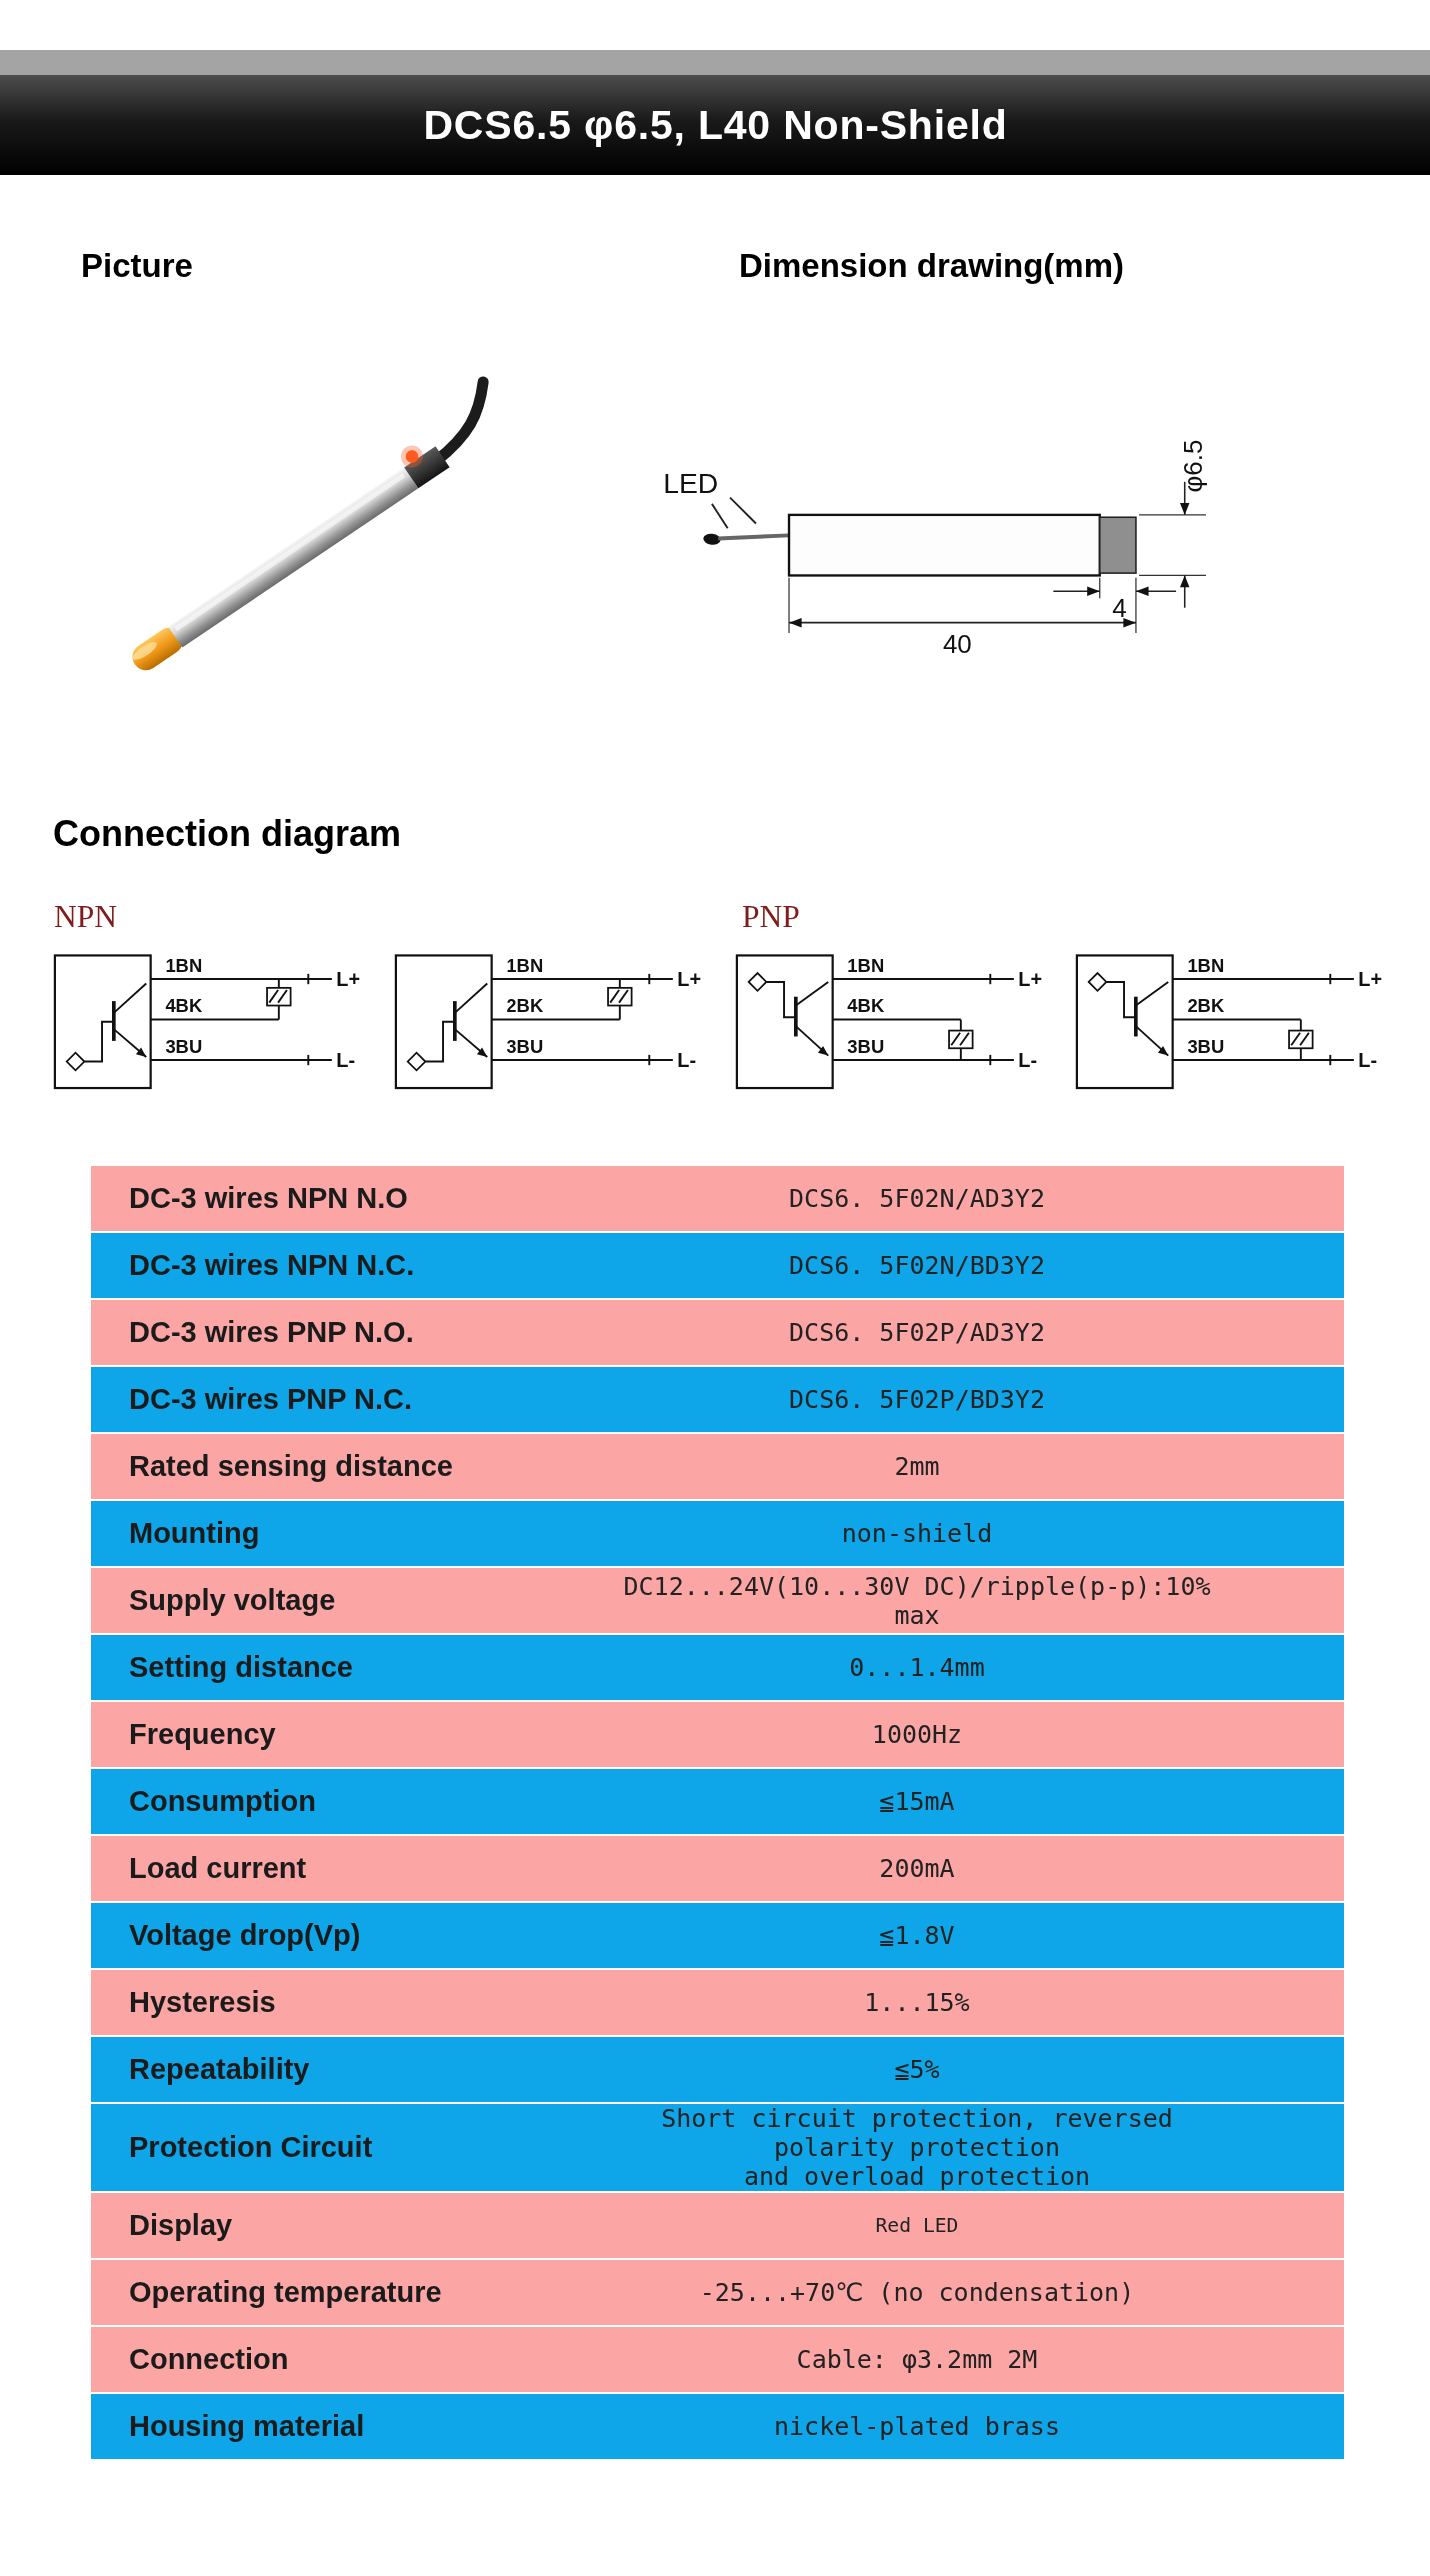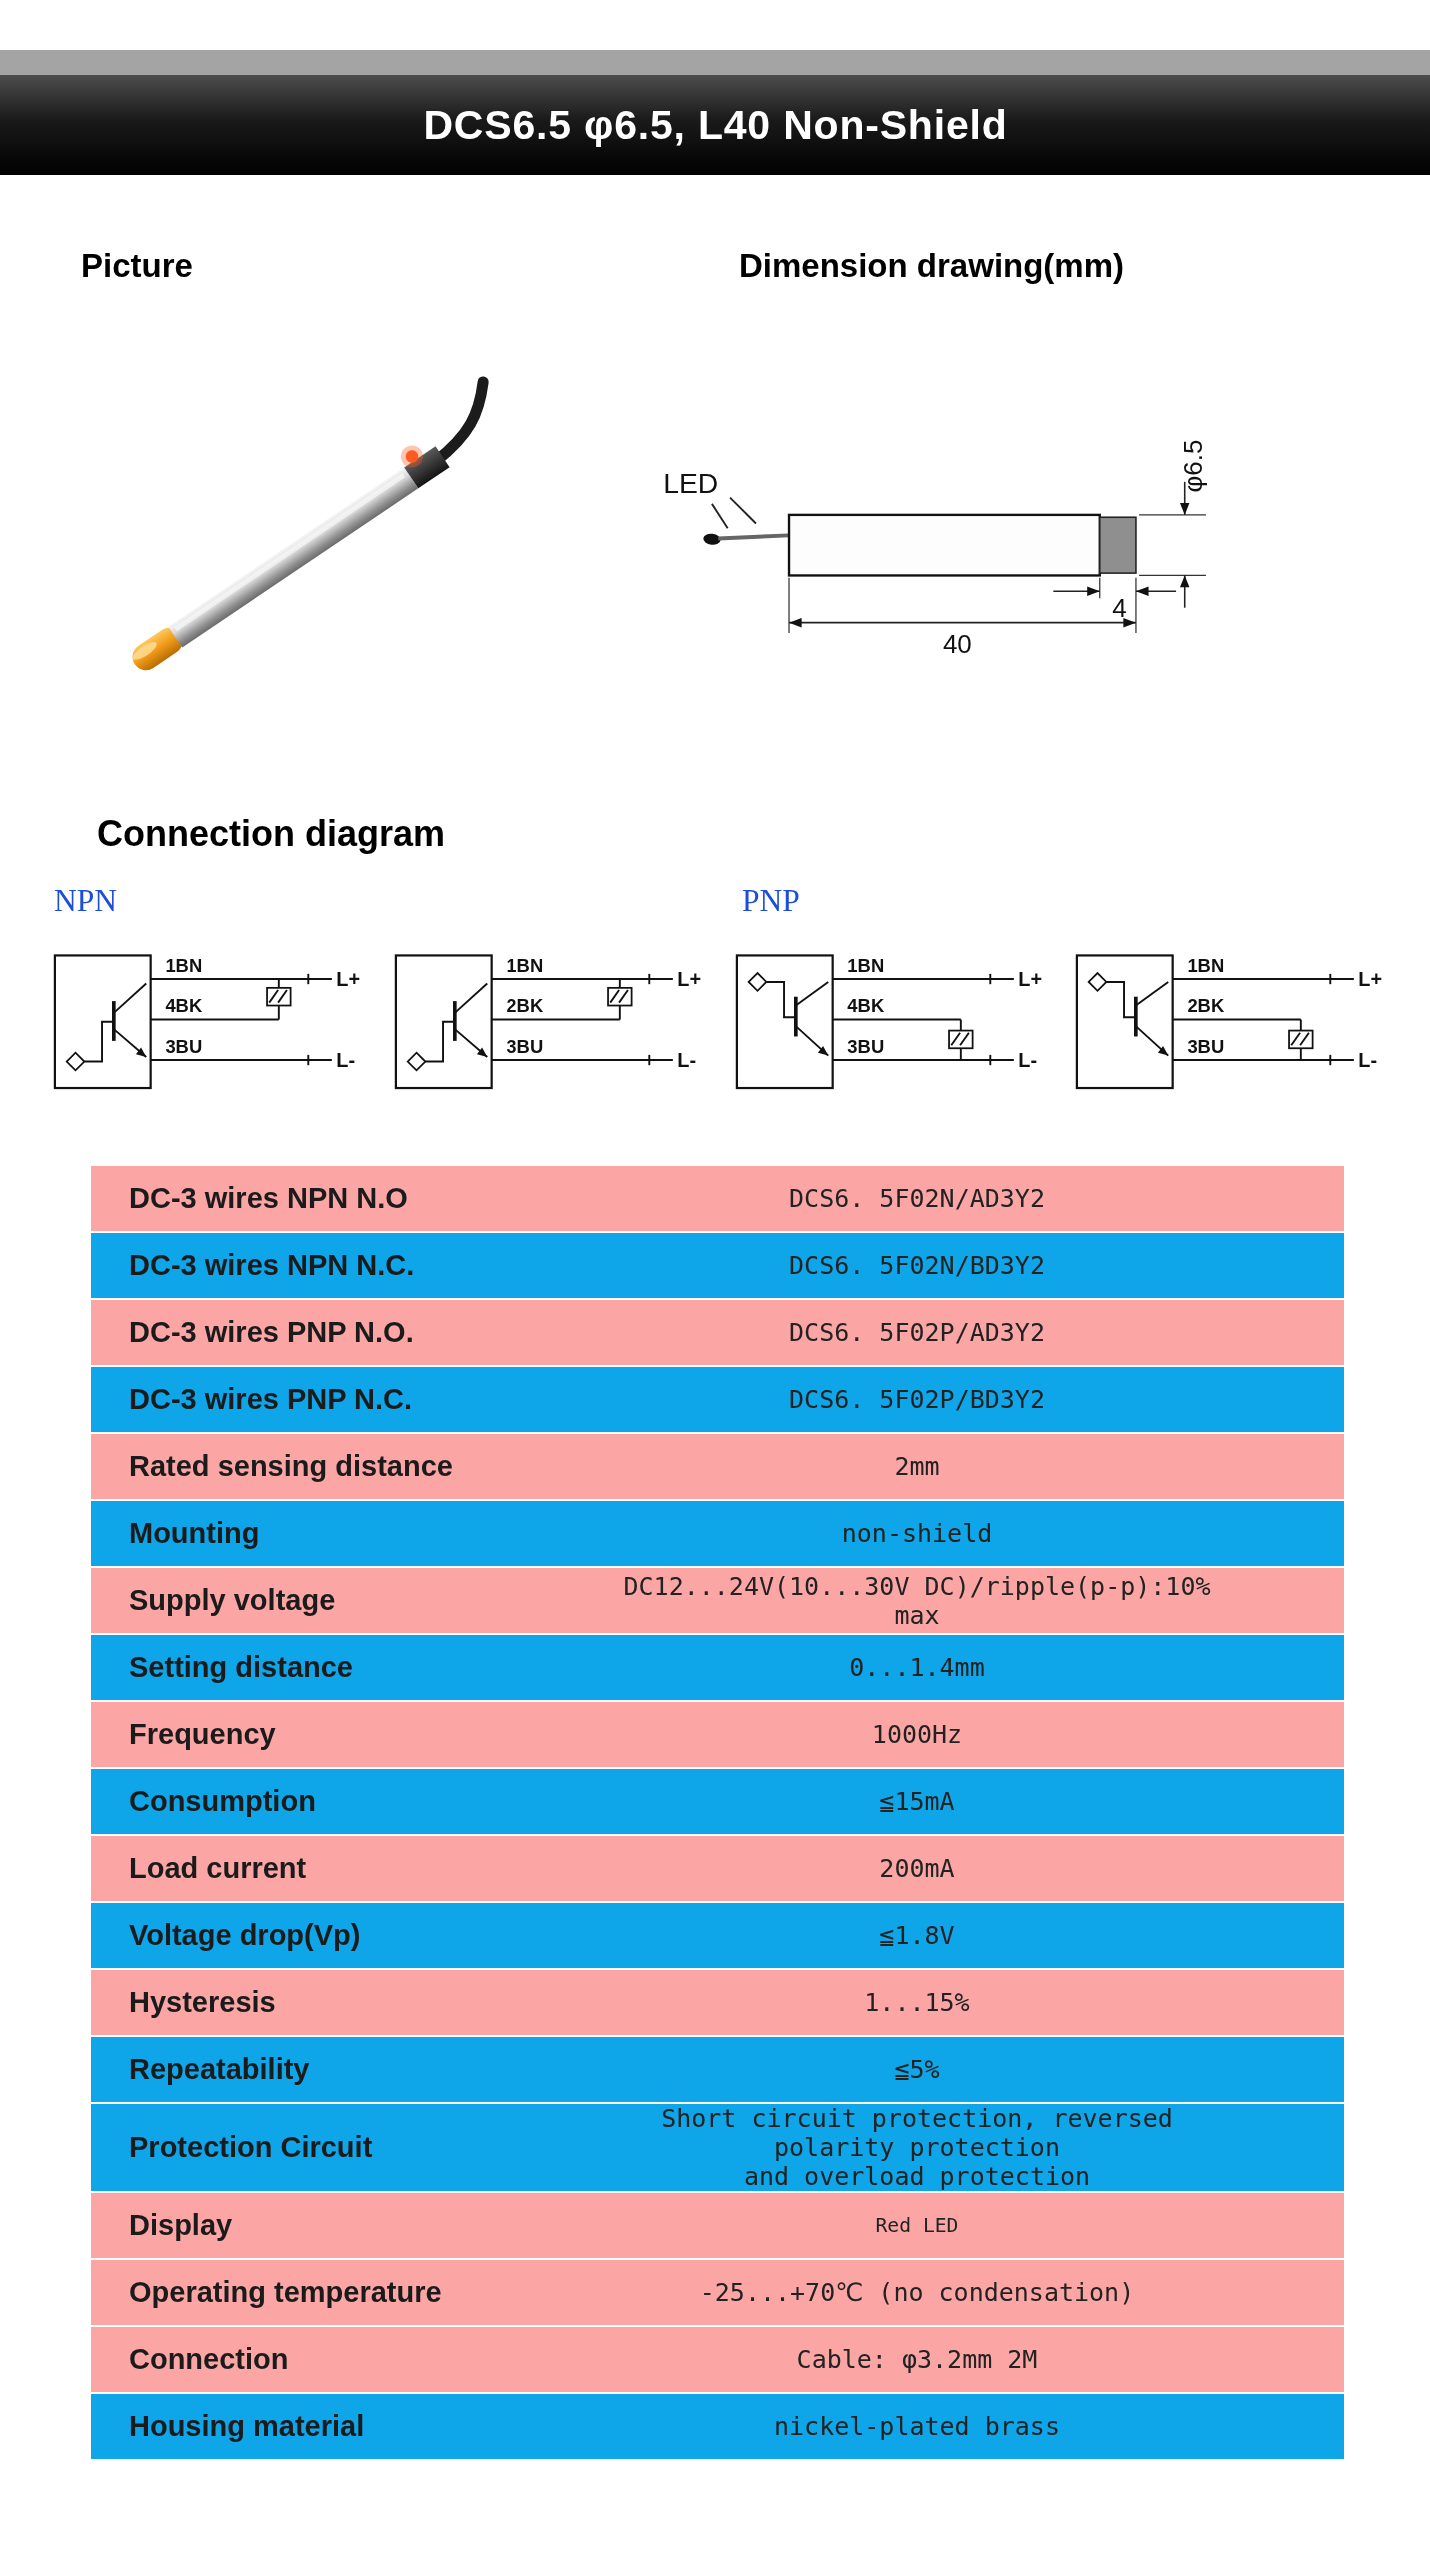--- a/index.html
+++ b/index.html
@@ -19,26 +19,26 @@
   .head-left{width:641px;padding-left:81px;box-sizing:border-box;}
   .head-right{flex:1;padding-left:98px;box-sizing:border-box;}
   .section-heads h2, .connection-heading h2{
     margin:0;font-size:33px;font-weight:bold;color:#000;
   }
   .content-row{height:519px;display:flex;}
   .col-left{width:641px;padding-left:91px;box-sizing:border-box;}
   .col-right{flex:1;}
   .photo-wrap{margin-top:87px;}
   .dim-wrap{margin-top:112px;padding-left:7.9px;}
-  .connection-heading{margin-top:6.3px;height:46px;padding-left:53px;margin-left:44px;}
+  .connection-heading{margin-top:6.3px;height:46px;padding-left:53px;}
   .connection-heading h2{font-size:36px;}
   .diag-labels{position:relative;height:41px;margin-top:23.6px;}
   .diag-labels span{
-    position:absolute;top:0;font-family:"Liberation Serif",serif;
-    font-size:31.5px;color:#1d4ed8;
+    position:absolute;top:16px;font-family:"Liberation Serif",serif;
+    font-size:31.5px;color:#7f1d1d;
   }
   .lbl-npn{left:54px;}
   .lbl-pnp{left:742px;}
   .diagrams{margin:17.3px 43px 0 49px;display:flex;justify-content:space-between;gap:24px;}
   .wiring .w{stroke:#111;stroke-width:2.6;fill:none;}
   .wiring .bar{stroke:#111;stroke-width:5;}
   .wiring .box{fill:none;stroke:#111;stroke-width:3;}
   .wiring .sym{fill:none;stroke:#111;stroke-width:2.4;}
   .wiring .load{fill:#fff;stroke:#111;stroke-width:2.4;}
   .wiring text{font-family:"Liberation Sans",sans-serif;font-weight:bold;fill:#111;}

